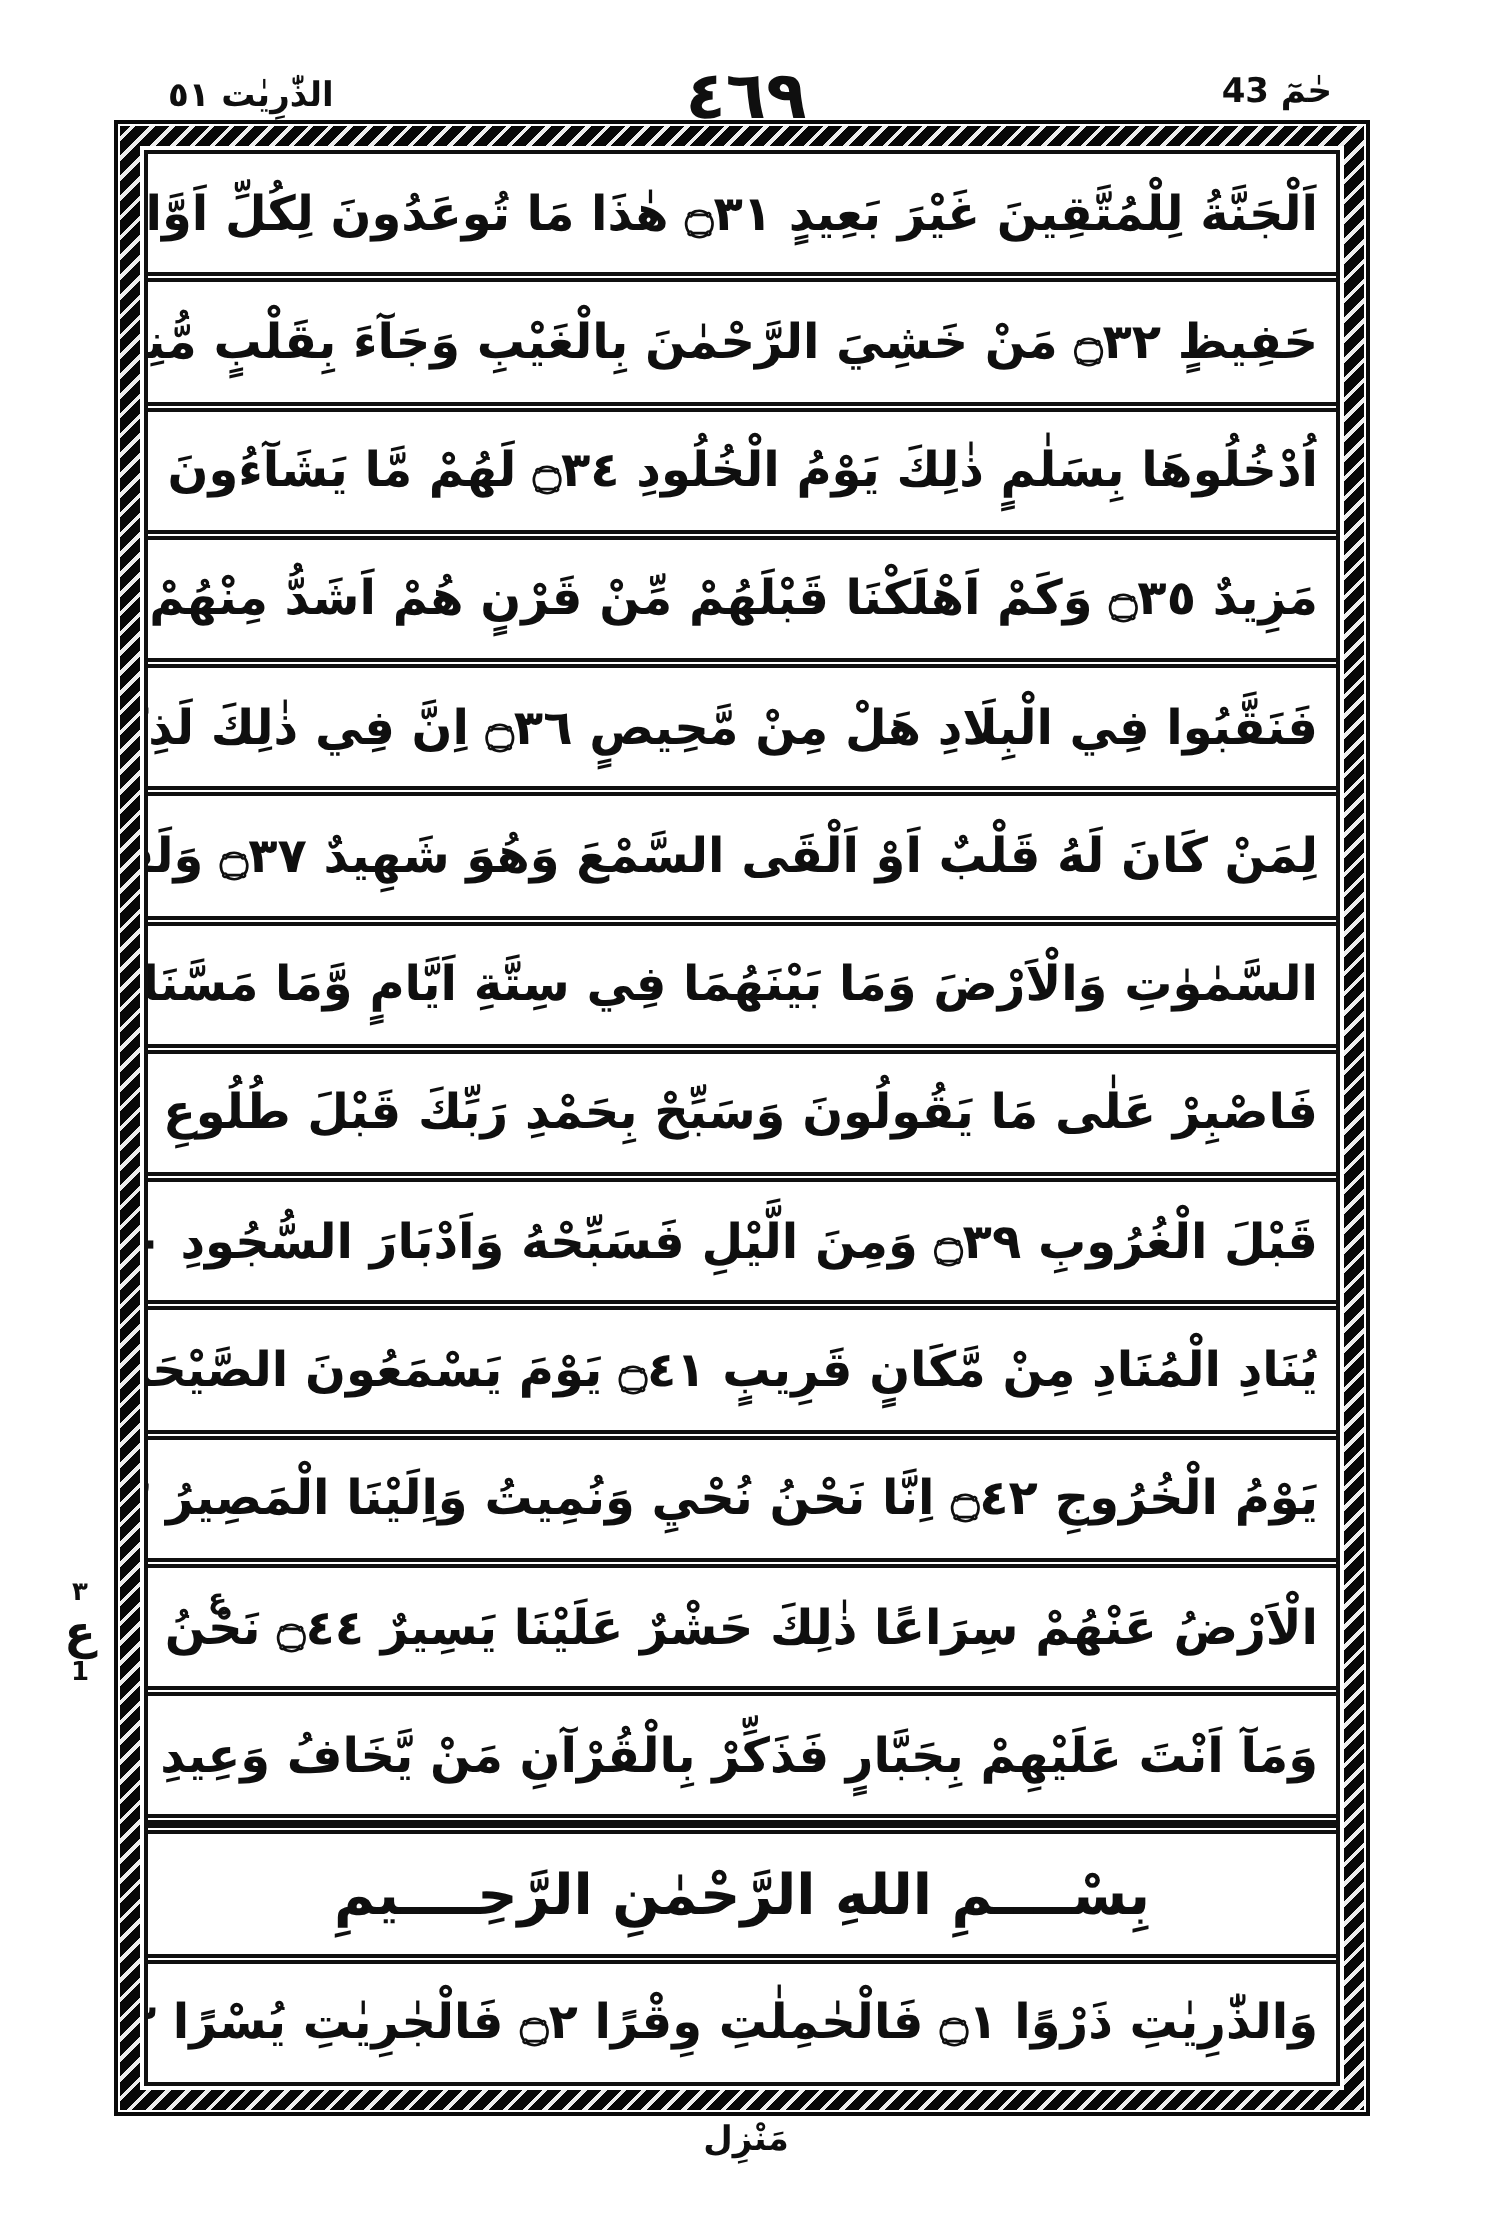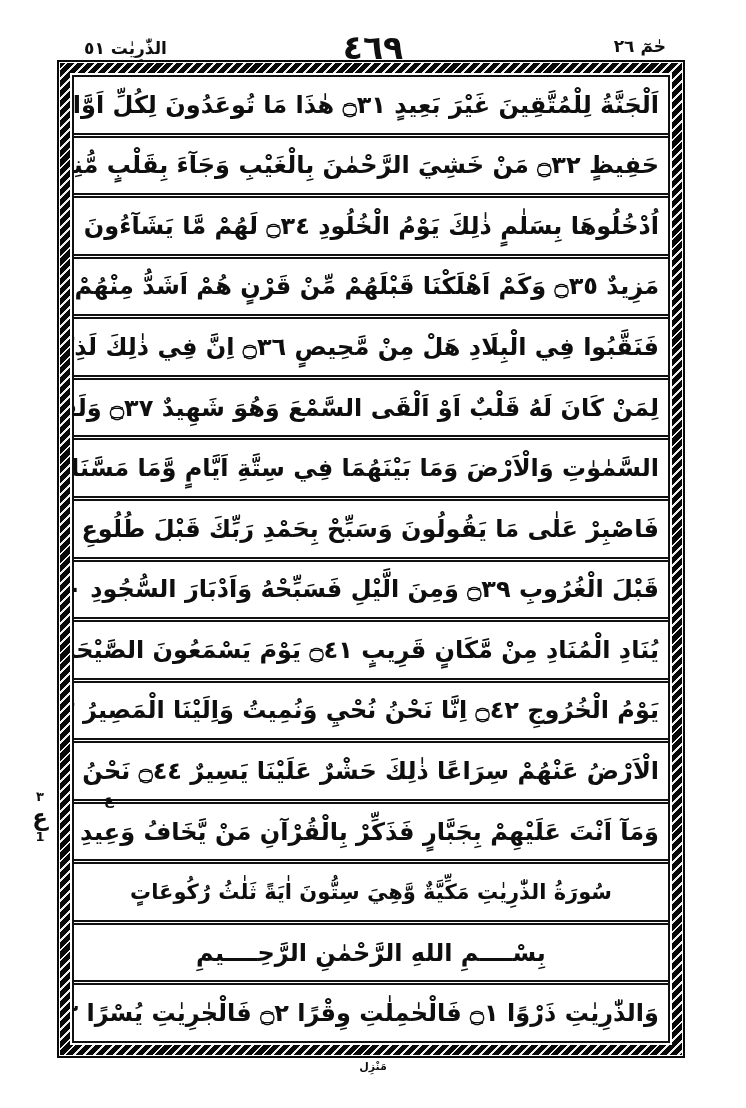--- a/index.html
+++ b/index.html
@@ -52,52 +52,52 @@
     font-size:24px;font-weight:700;line-height:1.25;
     text-align:justify;text-align-last:justify;
     -moz-text-align-last:justify;
     white-space:nowrap;
   }
   .row.center .ayah-text{
     text-align:center;text-align-last:center;-moz-text-align-last:center;
     white-space:normal;
   }
   .row.title-band .ayah-text{font-size:21px;font-weight:700;}
-  .row.bismillah .ayah-text{font-size:24px;font-weight:700;}
+  .row.bismillah .ayah-text{font-size:28px;font-weight:700;}
   .divider{
     flex:0 0 5px;height:5px;box-sizing:border-box;
     border-top:2px solid #101010;border-bottom:2px solid #101010;
     background:#ffffff;
   }
 
   
   .margin-ruku{
     position:absolute;left:24px;top:790px;width:32px;
     text-align:center;direction:rtl;line-height:1.05;
   }
   .margin-ruku .small-no{font-size:13px;font-weight:700;display:block;}
   .margin-ruku .ain{font-size:23px;font-weight:700;display:block;margin:1px 0;}
   .inline-ruku{
     position:absolute;left:104px;top:792px;
     font-size:14px;font-weight:700;
   }
   .catchword{
     position:absolute;left:0;right:0;top:1060px;
-    text-align:center;font-size:11px;font-weight:700;direction:rtl;
+    text-align:center;font-size:17px;font-weight:700;direction:rtl;
   }
 </style>
 </head>
 <body>
 
 <div class="page">
 
   <div class="runhead">
     <div class="surah-ref">الذّٰرِيٰت ٥١</div>
     <div class="page-no">٤٦٩</div>
-    <div class="juz-ref">حٰمٓ ٢٦</div>
+    <div class="juz-ref">حٰمٓ 43</div>
   </div>
 
   <div class="frame">
     <div class="frame-inner">
 
       <div class="row">
         <div class="ayah-text">اَلْجَنَّةُ لِلْمُتَّقِينَ غَيْرَ بَعِيدٍ ۝٣١ هٰذَا مَا تُوعَدُونَ لِكُلِّ اَوَّابٍ</div>
       </div>
       <div class="divider"></div>
 
@@ -154,23 +154,20 @@
       <div class="row">
         <div class="ayah-text">الْاَرْضُ عَنْهُمْ سِرَاعًا ذٰلِكَ حَشْرٌ عَلَيْنَا يَسِيرٌ ۝٤٤ نَحْنُ اَعْلَمُ بِمَا يَقُولُونَ</div>
       </div>
       <div class="divider"></div>
 
       <div class="row">
         <div class="ayah-text">وَمَآ اَنْتَ عَلَيْهِمْ بِجَبَّارٍ فَذَكِّرْ بِالْقُرْآنِ مَنْ يَّخَافُ وَعِيدِ ۝٤٥</div>
       </div>
       <div class="divider"></div>
 
-      <div class="row center title-band">
-        <div class="ayah-text">سُورَةُ الذّٰرِيٰتِ مَكِّيَّةٌ وَّهِيَ سِتُّونَ اٰيَةً ثَلٰثُ رُكُوعَاتٍ</div>
-      </div>
       <div class="divider"></div>
 
       <div class="row center bismillah">
         <div class="ayah-text">بِسْــــمِ اللهِ الرَّحْمٰنِ الرَّحِــــيمِ</div>
       </div>
       <div class="divider"></div>
 
       <div class="row">
         <div class="ayah-text">وَالذّٰرِيٰتِ ذَرْوًا ۝١ فَالْحٰمِلٰتِ وِقْرًا ۝٢ فَالْجٰرِيٰتِ يُسْرًا ۝٣ فَالْمُقَسِّمٰتِ</div>
       </div>

